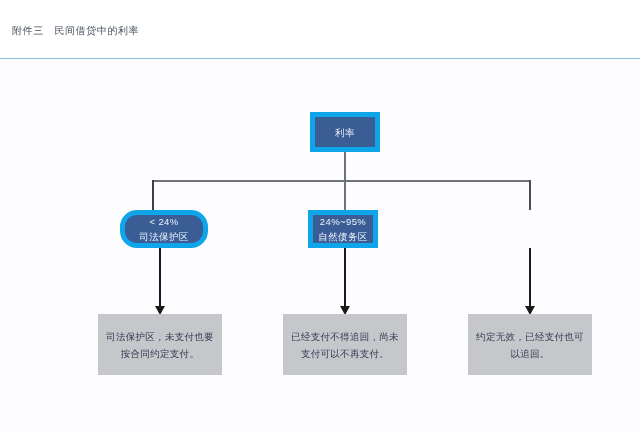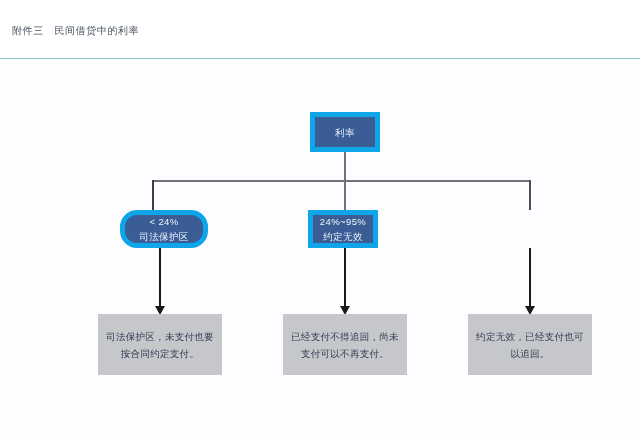--- a/index.html
+++ b/index.html
@@ -145,21 +145,21 @@
     <span class="line">利率</span>
   </div>
 
   <div class="node-blue" id="node-l1">
     <span class="line">&lt; 24%</span>
     <span class="line">司法保护区</span>
   </div>
 
   <div class="node-blue" id="node-l2">
     <span class="line">24%~95%</span>
-    <span class="line">约定无效</span>
+    <span class="line">自然债务区</span>
   </div>
 
 
   <div class="arrow-shaft" id="shaft-1"></div>
   <div class="arrow-head" id="head-1"></div>
   <div class="arrow-shaft" id="shaft-2"></div>
   <div class="arrow-head" id="head-2"></div>
   <div class="arrow-shaft" id="shaft-3"></div>
   <div class="arrow-head" id="head-3"></div>
 

